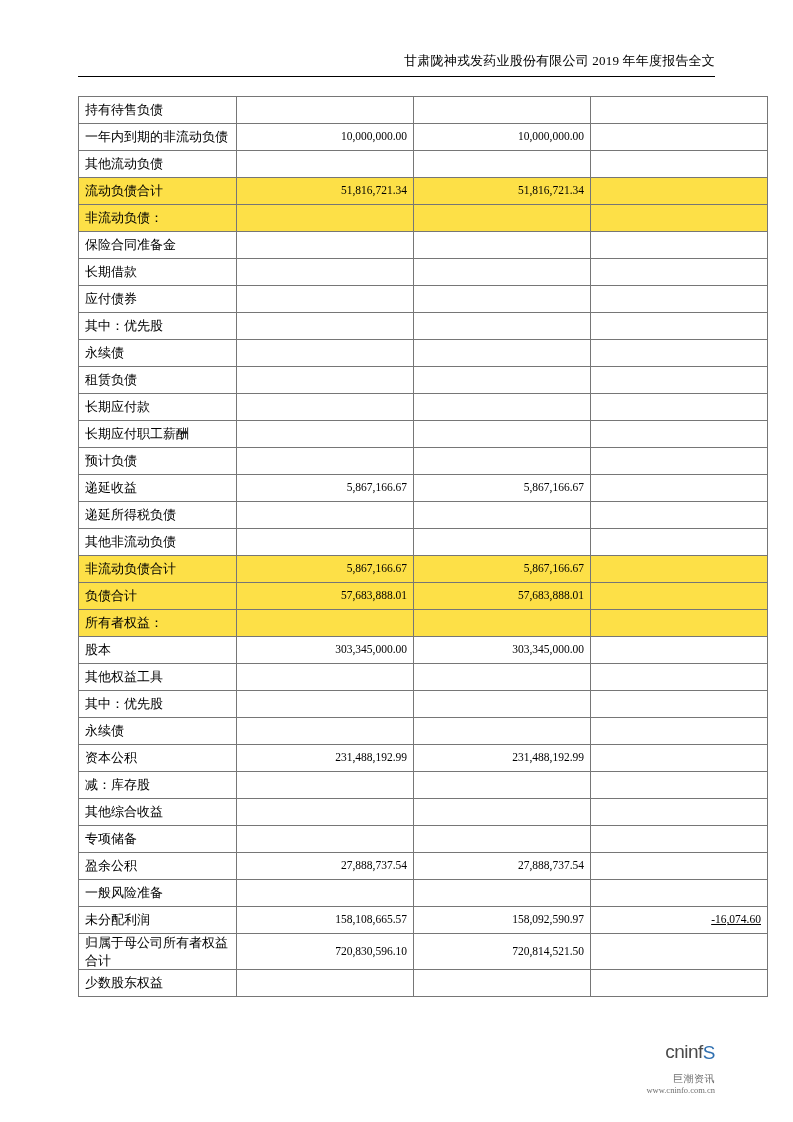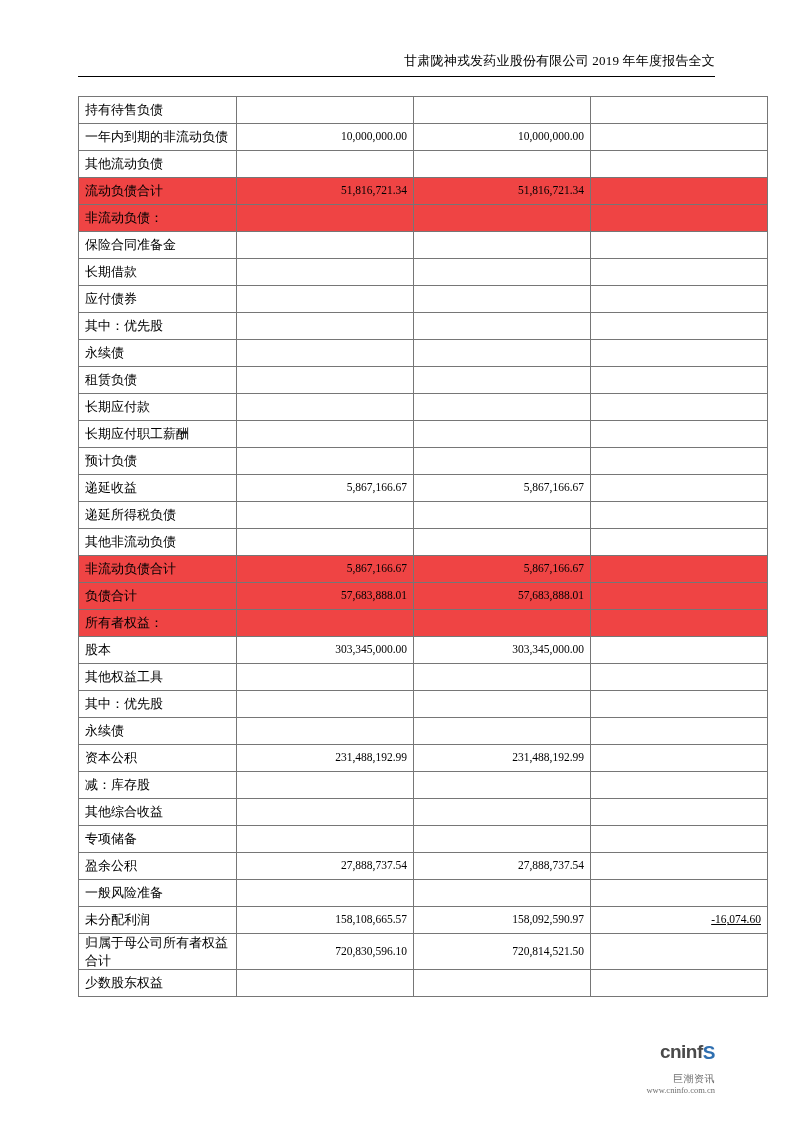--- a/index.html
+++ b/index.html
@@ -68,21 +68,21 @@
     text-align: right;
     padding-right: 12px;
     font-family: "Liberation Serif", "DejaVu Serif", serif;
     font-size: 11.5px;
   }
   td.num.third {
     width: 164px;
     text-decoration: underline;
   }
   .shaded {
-    background: #ef4444;
+    background: #fde047;
   }
   .ind1 { padding-left: 18px; }
   .ind2 { padding-left: 30px; }
   .ind3 { padding-left: 46px; }
   .ind0 { padding-left: 8px; }
   .two-line {
     height: 42px;
   }
   .pagenum {
     position: absolute;
@@ -95,21 +95,21 @@
   .footer-logo {
     position: absolute;
     right: 78px;
     bottom: 26px;
     text-align: right;
     line-height: 1.15;
   }
   .logo-main {
     font-family: "Liberation Sans", sans-serif;
     font-size: 19px;
-    font-weight: bold;
+    font-weight: normal;
     color: #4a4a4a;
     letter-spacing: -0.5px;
   }
   .logo-main .mark {
     display: inline-block;
     color: #2f6fb0;
     font-size: 19px;
     transform: translateY(1px);
   }
   .logo-sub {

